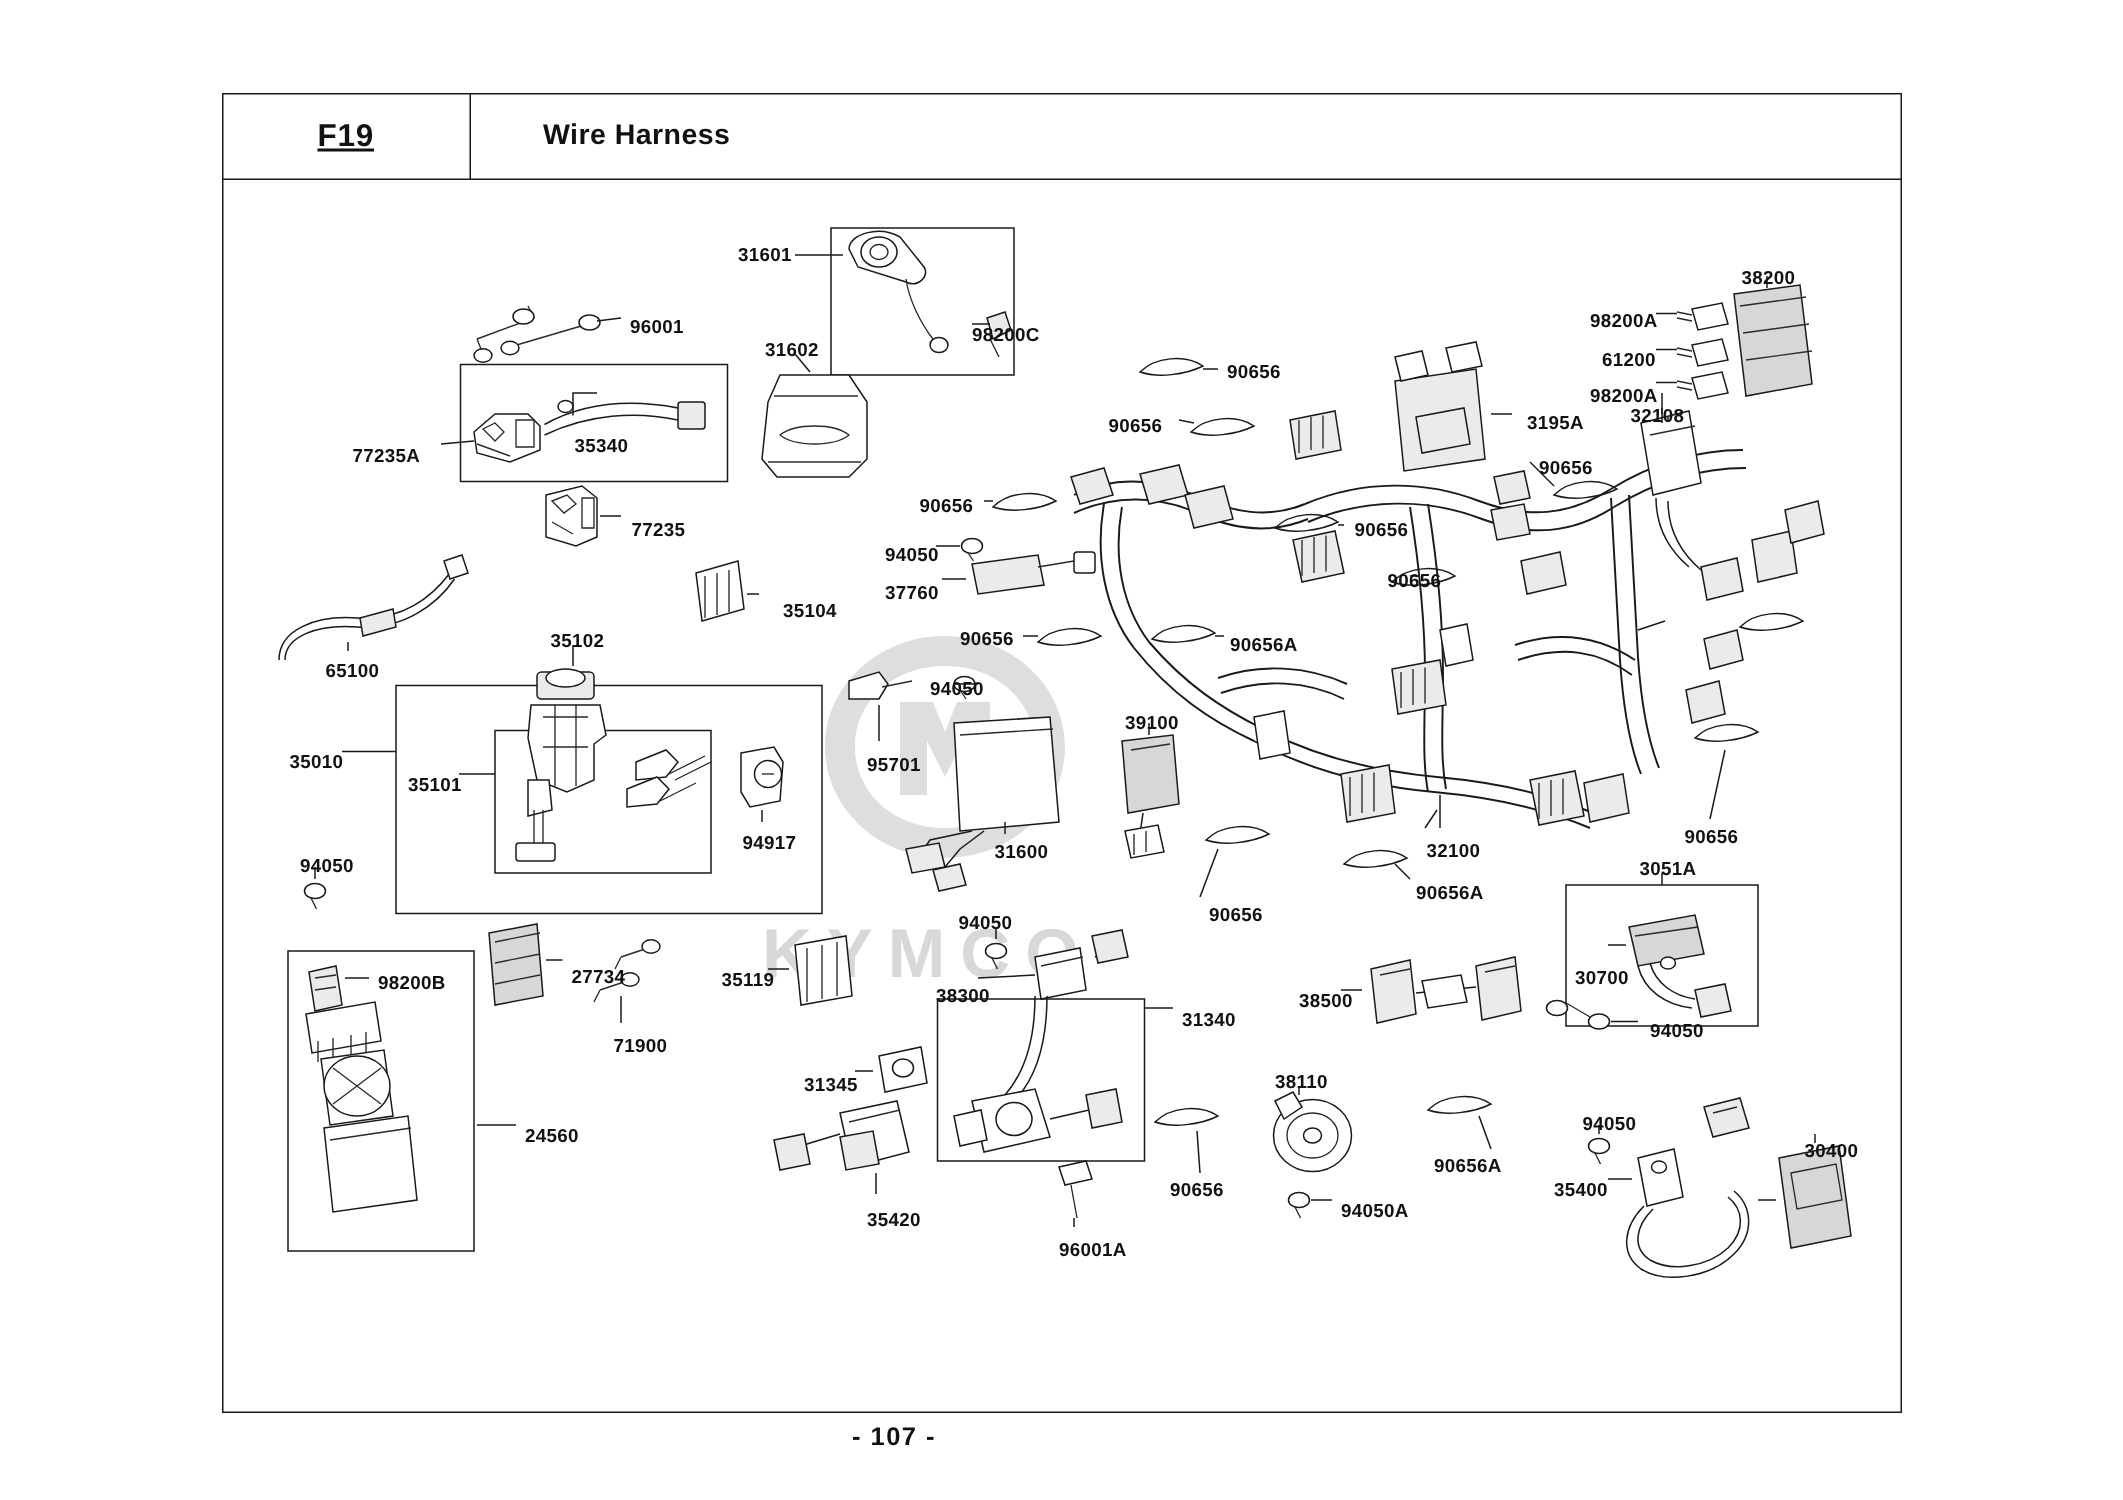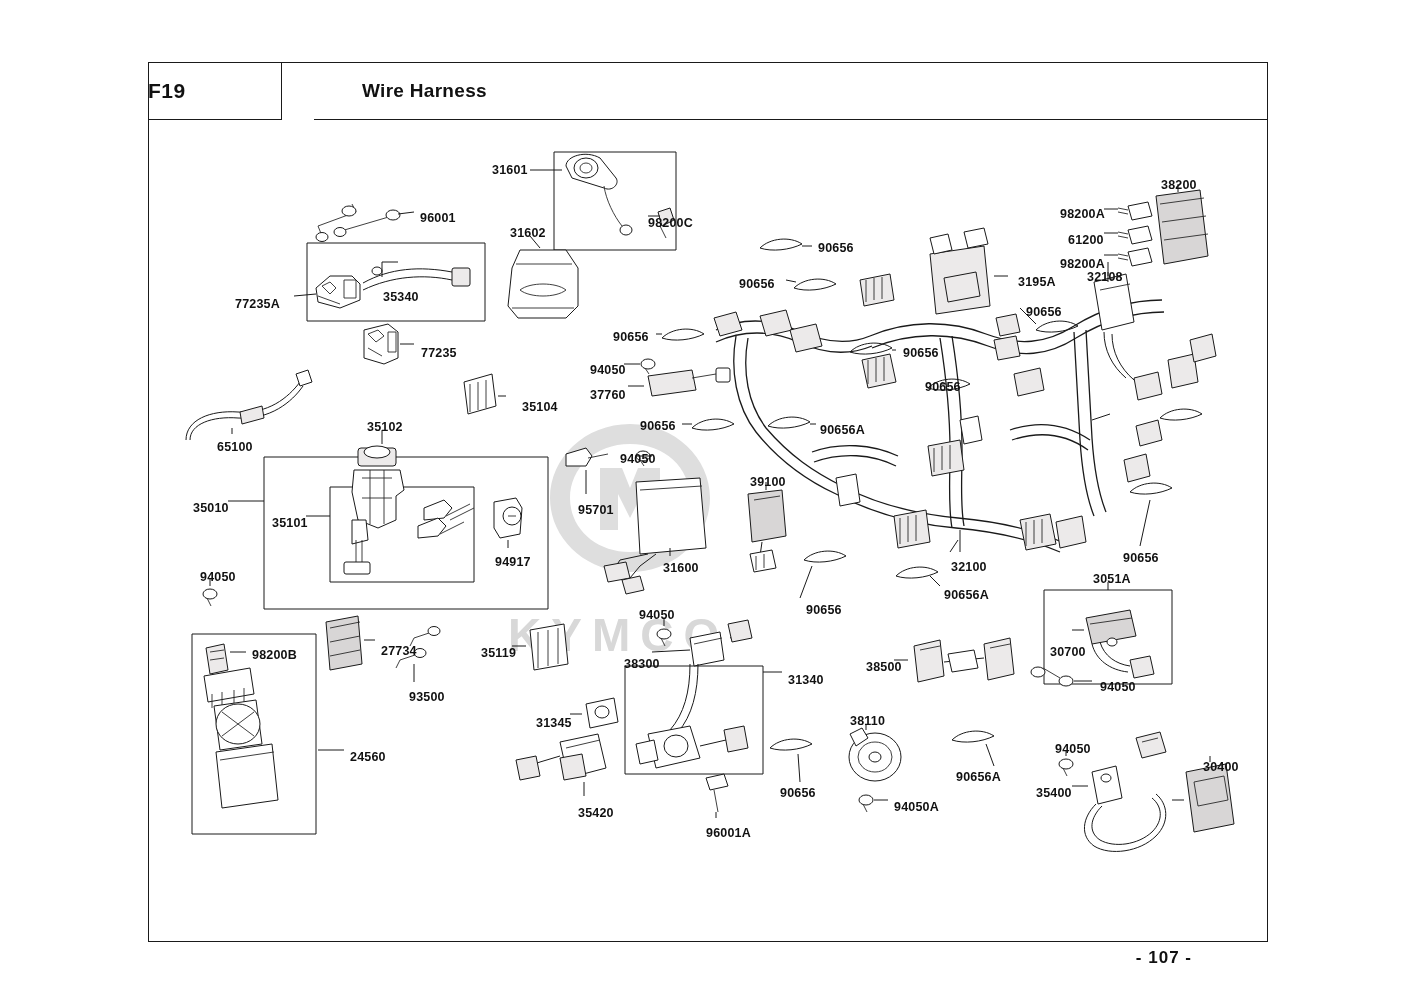--- a/index.html
+++ b/index.html
@@ -1,26 +1,26 @@
 <!DOCTYPE html>
 <html><head>
 <meta charset="utf-8">
 <style>
   html,body{margin:0;padding:0;background:#ffffff;}
   body{width:1415px;height:1000px;font-family:"Liberation Sans",sans-serif;color:#111;position:relative;overflow:hidden;}
   #page{position:absolute;left:0;top:0;width:1415px;height:1000px;}
 
   
   .outer-frame{position:absolute;left:148px;top:62px;width:1120px;height:880px;border:1.6px solid #1a1a1a;box-sizing:border-box;}
-  .title-cell{position:absolute;left:148px;top:62px;width:134px;height:58px;border-right:1.6px solid #1a1a1a;border-bottom:1.6px solid #1a1a1a;box-sizing:border-box;display:flex;align-items:center;}
+  .title-cell{position:absolute;left:148px;top:62px;width:166px;height:58px;border-right:1.6px solid #1a1a1a;border-bottom:1.6px solid #1a1a1a;box-sizing:border-box;display:flex;align-items:center;justify-content:center;text-decoration:underline;}
   .title-cell span{font-size:21px;font-weight:bold;letter-spacing:.5px;}
   .title-bar{position:absolute;left:314px;top:62px;width:954px;height:58px;border-bottom:1.6px solid #1a1a1a;box-sizing:border-box;display:flex;align-items:center;}
   .title-bar span{font-size:19px;font-weight:bold;margin-left:48px;letter-spacing:.3px;}
 
-  .page-number{position:absolute;left:0;top:948px;width:1192px;text-align:right;font-size:17px;font-weight:bold;letter-spacing:1px;}
+  .page-number{position:absolute;left:0;top:948px;width:1192px;text-align:center;font-size:17px;font-weight:bold;letter-spacing:1px;}
 
   
   .wm{position:absolute;left:0;top:0;width:1415px;height:1000px;pointer-events:none;}
   .wm-text{position:absolute;left:508px;top:608px;font-size:46px;font-weight:bold;letter-spacing:10px;color:#d8d8d8;font-family:"Liberation Sans",sans-serif;}
   .wm-logo{position:absolute;left:530px;top:418px;width:200px;height:160px;color:#dcdcdc;}
 
   
   .lbl{position:absolute;font-size:12.5px;font-weight:bold;color:#111;white-space:nowrap;letter-spacing:.2px;}
 
   
@@ -496,21 +496,21 @@
     <div class="lbl" style="left:806px;top:603px">90656</div>
     <div class="lbl" style="left:944px;top:588px">90656A</div>
     <div class="lbl" style="left:252px;top:648px">98200B</div>
     <div class="lbl" style="left:381px;top:644px">27734</div>
     <div class="lbl" style="left:481px;top:646px">35119</div>
     <div class="lbl" style="left:1050px;top:645px">30700</div>
     <div class="lbl" style="left:866px;top:660px">38500</div>
     <div class="lbl" style="left:639px;top:608px">94050</div>
     <div class="lbl" style="left:624px;top:657px">38300</div>
     <div class="lbl" style="left:788px;top:673px">31340</div>
-    <div class="lbl" style="left:409px;top:690px">93500</div>
+    <div class="lbl" style="left:409px;top:690px">71900</div>
     <div class="lbl" style="left:1100px;top:680px">94050</div>
     <div class="lbl" style="left:536px;top:716px">31345</div>
     <div class="lbl" style="left:850px;top:714px">38110</div>
     <div class="lbl" style="left:1055px;top:742px">94050</div>
     <div class="lbl" style="left:350px;top:750px">24560</div>
     <div class="lbl" style="left:956px;top:770px">90656A</div>
     <div class="lbl" style="left:1203px;top:760px">30400</div>
     <div class="lbl" style="left:1036px;top:786px">35400</div>
     <div class="lbl" style="left:780px;top:786px">90656</div>
     <div class="lbl" style="left:578px;top:806px">35420</div>

